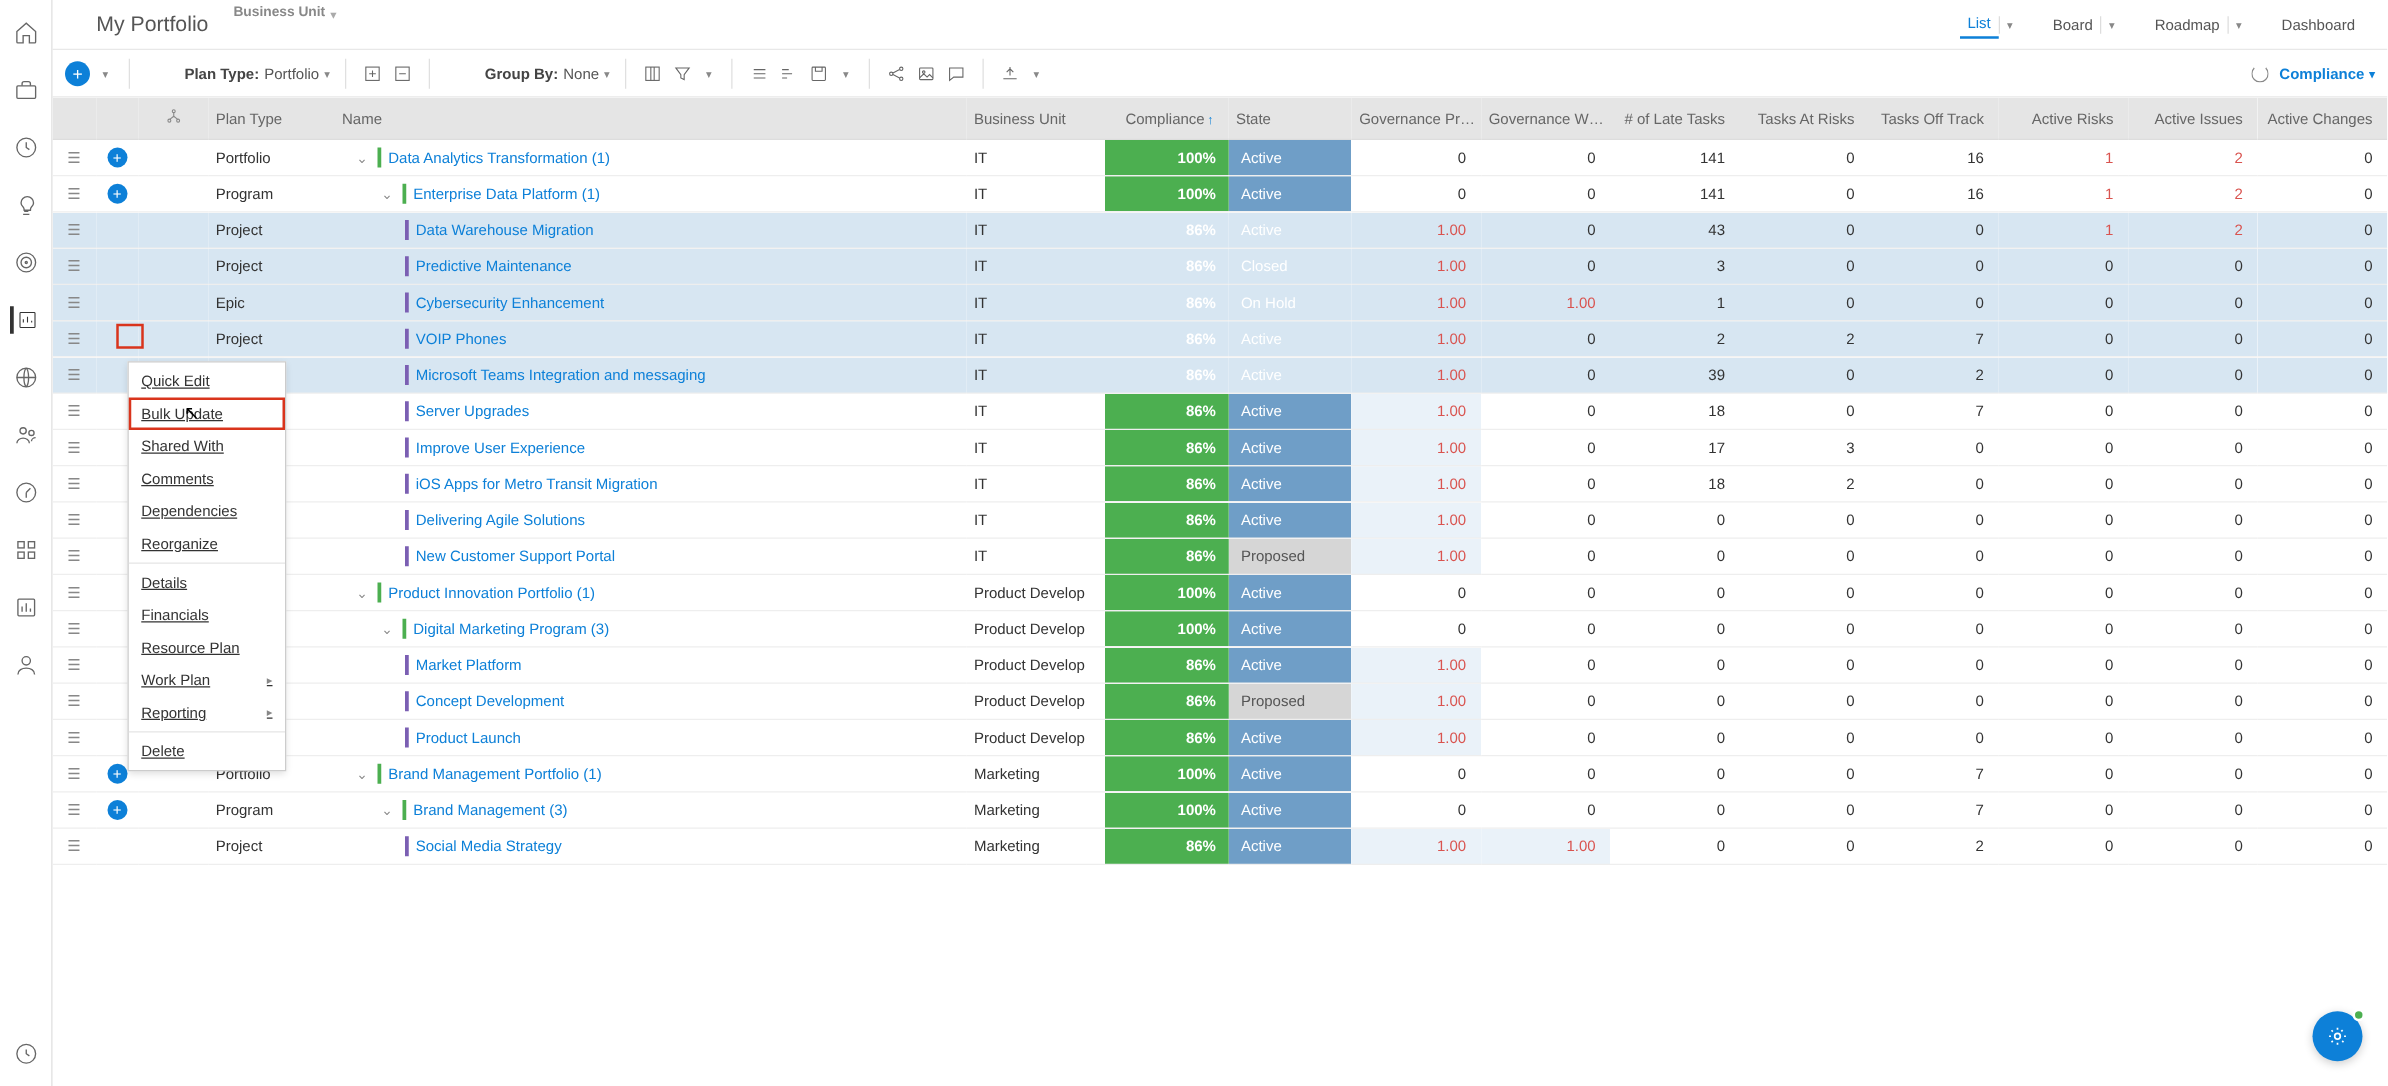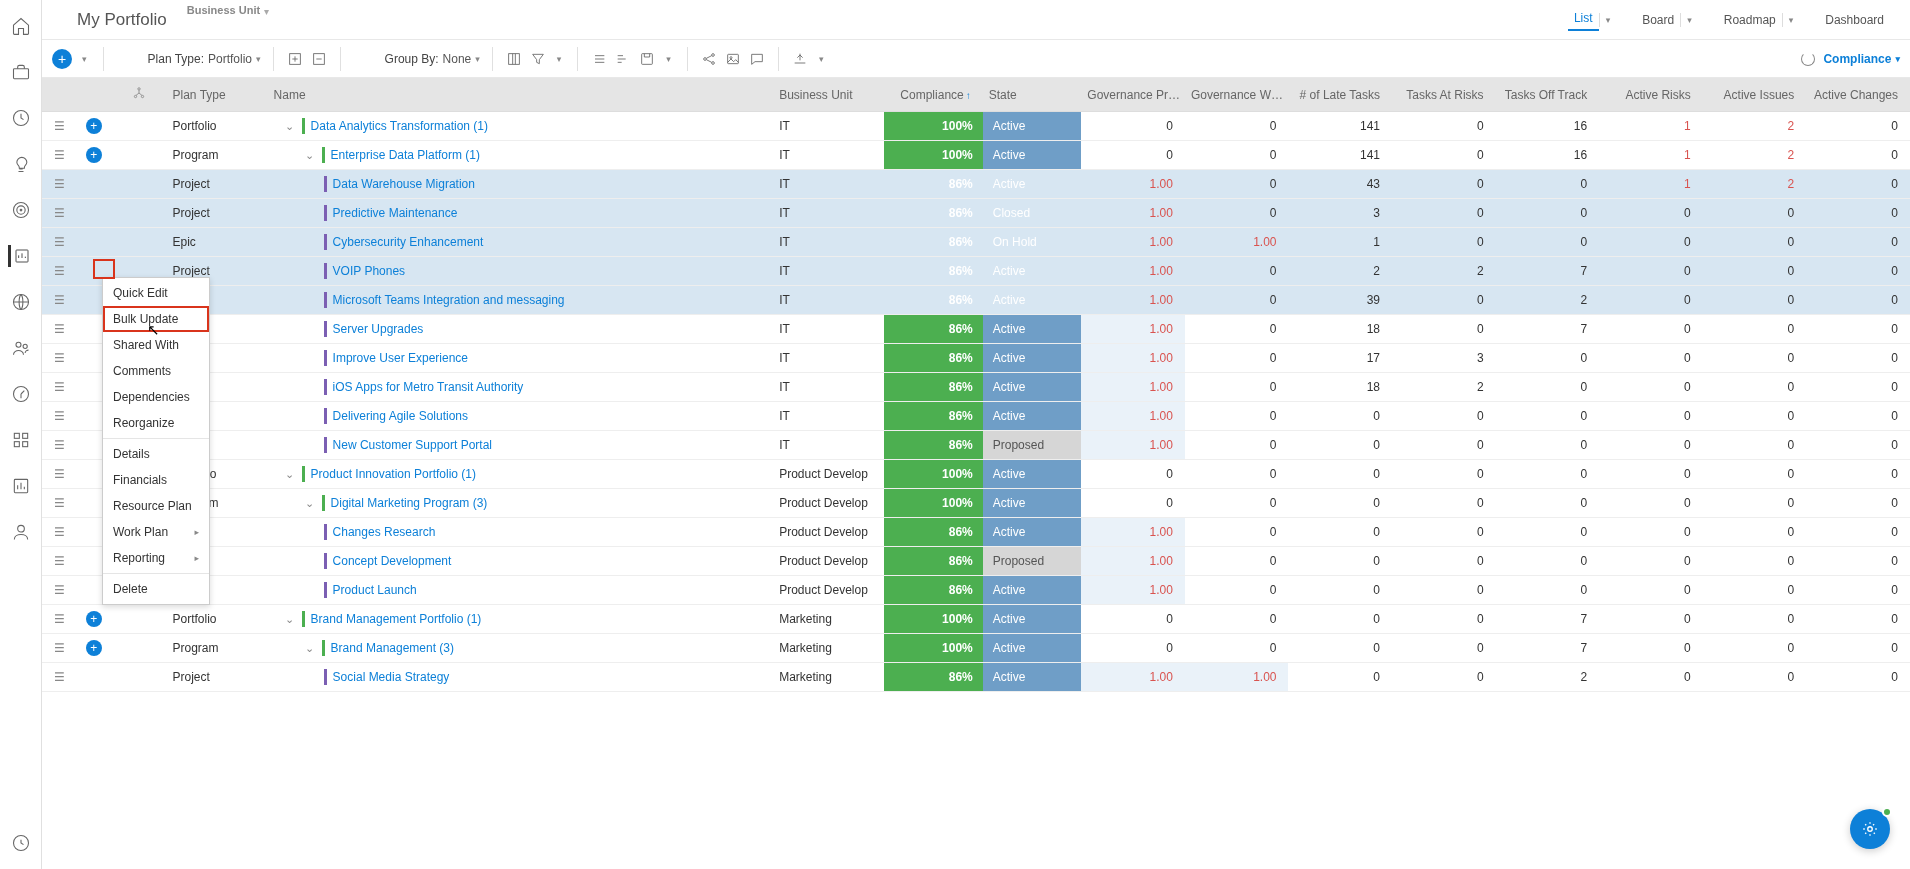--- a/index.html
+++ b/index.html
@@ -20,21 +20,21 @@
 .view-tab { display: flex; align-items: center; cursor: pointer; padding: 4px 8px; color: #555; }
 .view-tab .label { padding: 2px 6px; }
 .view-tab .caret { padding: 2px 6px; border-left: 1px solid #ddd; color: #888; font-size: 9px; }
 .view-tab.active .label { border-bottom: 2px solid #0d80d8; color: #0d80d8; padding-bottom: 4px; }
 
 .toolbar { height: 38px; display: flex; align-items: center; padding: 0 10px; border-bottom: 1px solid #e8e8e8; gap: 6px; }
 .plus-btn { width: 20px; height: 20px; border-radius: 50%; background: #0d80d8; color: #fff; display: flex; align-items: center; justify-content: center; font-size: 14px; cursor: pointer; }
 .tb-caret { font-size: 9px; color: #888; cursor: pointer; padding: 0 4px; }
 .tb-divider { width: 1px; height: 24px; background: #e0e0e0; margin: 0 6px; }
 .tb-text { color: #555; font-size: 12px; display: flex; align-items: center; gap: 4px; cursor: pointer; }
-.tb-text b { font-weight: 400; color: #444; padding-left: 32px; }
+.tb-text b { font-weight: 700; color: #444; padding-left: 32px; }
 .tb-icon { width: 18px; height: 18px; display: flex; align-items: center; justify-content: center; color: #666; cursor: pointer; }
 .tb-icon svg { width: 16px; height: 16px; fill: none; stroke: currentColor; stroke-width: 1.3; }
 .tb-spacer { flex: 1; }
 .compliance-link { color: #0d80d8; font-weight: 600; cursor: pointer; display: flex; align-items: center; gap: 4px;}
 .refresh-icon { width:14px; height:14px; border:1.3px solid #888; border-top-color:transparent; border-radius:50%; position:relative; }
 
 .grid-wrap { flex: 1; overflow: auto; position: relative; }
 table { border-collapse: collapse; width: 100%; table-layout: fixed; }
 th { font-weight: 400; color: #666; font-size: 12px; text-align: left; padding: 8px 6px; border-bottom: 1px solid #ddd; background: #e5e5e5; white-space: nowrap; overflow: hidden; }
 th.num, td.num { text-align: right; padding-right: 12px; }
@@ -53,21 +53,21 @@
 .c100 { background: #4caf50; }
 .c86 { background: #4caf50; }
 .state-cell { padding-left: 10px; }
 .state-active { background: #6f9ec7; color: #fff; }
 .state-closed { background: #5e5e5e; color: #fff; }
 .state-onhold { background: #e6a23c; color: #fff; }
 .state-proposed { background: #d6d6d6; color: #555; }
 .red { color: #d9534f; }
 .hl { background: #eaf2f9; }
 
-.context-menu { position: absolute; left: 60px; top: 199px; width: 108px; background: #fff; border: 1px solid #ccc; box-shadow: 0 2px 6px rgba(0,0,0,0.15); z-index: 20; font-size: 12px; }
+.context-menu { position: absolute; left: 60px; top: 211px; width: 127px; background: #fff; border: 1px solid #ccc; box-shadow: 0 2px 6px rgba(0,0,0,0.15); z-index: 20; font-size: 12px; text-decoration: underline; }
 .context-menu .group { padding: 2px 0; border-bottom: 1px solid #e5e5e5; }
 .context-menu .group:last-child { border-bottom: none; }
 .context-menu .item { padding: 6px 10px; cursor: pointer; display:flex; justify-content:space-between; align-items:center;}
 .context-menu .item.highlight { outline: 2px solid #d9341c; outline-offset: -2px; }
 .red-box { position: absolute; left: 51px; top: 181px; width: 22px; height: 20px; border: 2px solid #d9341c; z-index: 30; }
 .cursor-hand { position:absolute; left:105px; top:243px; z-index:40; font-size:15px; color:#000; pointer-events:none;}
 
 .fab { position: absolute; right: 20px; bottom: 20px; width: 40px; height: 40px; border-radius: 50%; background: #0d80d8; color: #fff; display: flex; align-items: center; justify-content: center; cursor: pointer; box-shadow: 0 2px 8px rgba(0,0,0,0.2); }
 .fab-dot { position:absolute; top:-2px; right:-2px; width:10px; height:10px; background:#4caf50; border-radius:50%; border:2px solid #fff;}
 
@@ -540,21 +540,21 @@
     <td class="num">0</td>
   </tr>
             <tr>
     <td class="menu">☰</td>
     <td class="add"></td>
     <td></td>
     <td>Project</td>
     <td>
                 <div class="name-cell" style="padding-left:50px">
                   <span class="bar purple"></span>
-                  <span class="link">iOS Apps for Metro Transit Authority</span>
+                  <span class="link">iOS Apps for Metro Transit Migration</span>
                 </div>
               </td>
     <td>IT</td>
     <td class="compliance-cell c86">86%</td>
     <td class="state-cell state-active">Active</td>
     <td class="num red hl">1.00</td>
     <td class="num  ">0</td>
     <td class="num">18</td>
     <td class="num">2</td>
     <td class="num ">0</td>
@@ -657,21 +657,21 @@
     <td class="num">0</td>
   </tr>
             <tr>
     <td class="menu">☰</td>
     <td class="add"></td>
     <td></td>
     <td>Project</td>
     <td>
                 <div class="name-cell" style="padding-left:50px">
                   <span class="bar purple"></span>
-                  <span class="link">Changes Research</span>
+                  <span class="link">Market Platform</span>
                 </div>
               </td>
     <td>Product Develop</td>
     <td class="compliance-cell c86">86%</td>
     <td class="state-cell state-active">Active</td>
     <td class="num red hl">1.00</td>
     <td class="num  ">0</td>
     <td class="num">0</td>
     <td class="num">0</td>
     <td class="num ">0</td>

